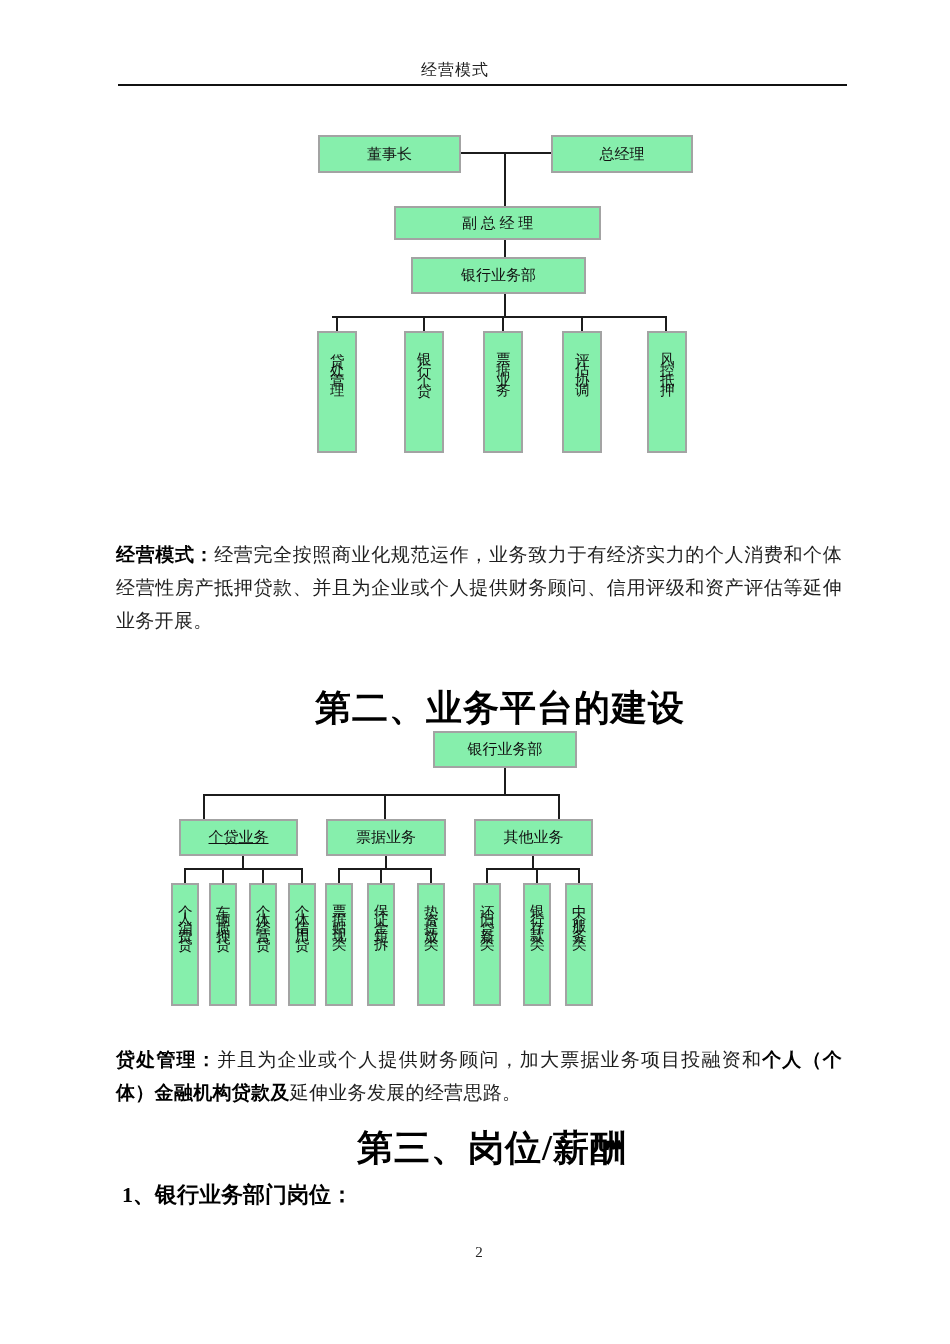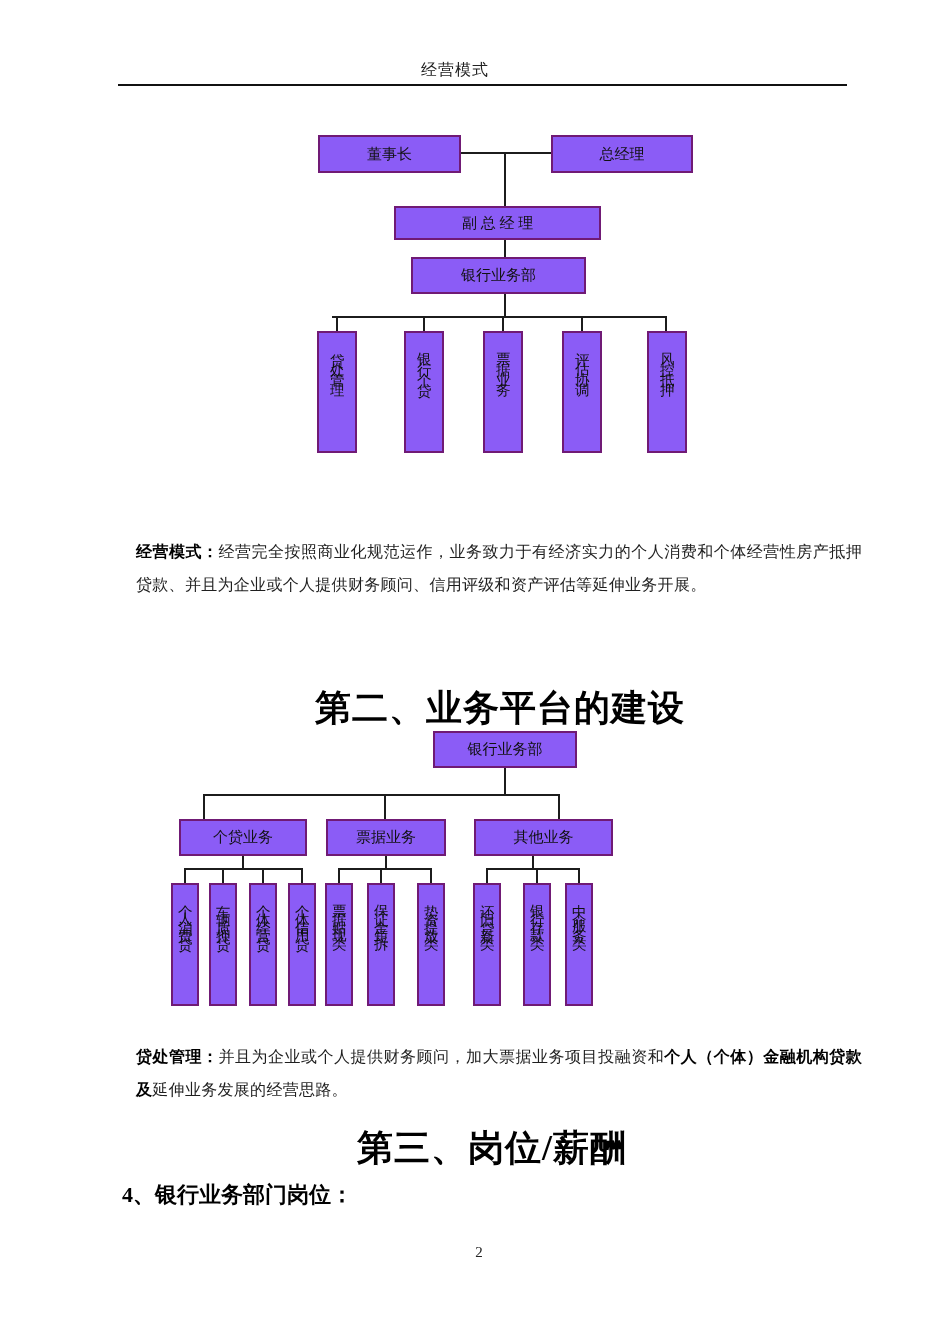--- a/index.html
+++ b/index.html
@@ -2,40 +2,40 @@
 <html><head>
 <meta charset="utf-8">
 <style>
   html,body { margin:0; padding:0; }
   body {
     width:950px; height:1344px; position:relative; background:#ffffff;
     font-family:"Liberation Serif","DejaVu Serif",serif;
     color:#1a1a1a; overflow:hidden;
   }
   .box {
-    position:absolute; border:2px solid #701a75; background:#8b5cf6;
+    position:absolute; border:2px solid #a3a3a3; background:#86efac;
     display:flex; align-items:center; justify-content:center;
     font-size:15px; color:#111; box-sizing:border-box; white-space:nowrap;
   }
   .vbox { align-items:flex-start; justify-content:center; padding-top:8px; }
   .vtext {
     writing-mode:vertical-rl; text-orientation:upright;
     font-size:14.5px; line-height:1;
   }
   .vt4 { letter-spacing:10px; }
   .vt5 { letter-spacing:8px; }
   .hline { position:absolute; height:2px; background:#1c1c1c; }
   .vline { position:absolute; width:2px; background:#1c1c1c; }
   .doc-header {
     position:absolute; top:60px; left:0; width:910px; text-align:center;
     font-size:16px; color:#222; letter-spacing:1px;
   }
   .header-rule { position:absolute; top:84px; left:118px; width:729px; height:2px; background:#111; }
   .para {
-    position:absolute; left:136px; width:726px; font-size:16px;
+    position:absolute; left:116px; width:726px; font-size:19px;
     line-height:33px; color:#1f1f1f; text-align:justify; letter-spacing:0.3px;
   }
   .para b { color:#000; }
   .big-title {
     position:absolute; left:0; font-weight:bold; font-size:36px; color:#000;
     text-align:center; white-space:nowrap; letter-spacing:1px;
   }
   .title-2 { top:684px; width:1000px; }
   .title-3 { top:1124px; width:984px; }
   .sub-heading {
@@ -100,27 +100,27 @@
 
 <div class="box" style="left:433px; top:731px; width:144px; height:37px;">
   <span>银行业务部</span>
 </div>
 <div class="vline" style="left:504px; top:768px; height:26px;"></div>
 <div class="hline" style="left:203px; top:794px; width:357px;"></div>
 <div class="vline" style="left:203px; top:794px; height:25px;"></div>
 <div class="vline" style="left:384px; top:794px; height:25px;"></div>
 <div class="vline" style="left:558px; top:794px; height:25px;"></div>
 
-<div class="box" style="left:179px; top:819px; width:128px; height:37px;">
+<div class="box" style="left:179px; top:819px; width:119px; height:37px;text-decoration:underline;">
   <span>个贷业务</span>
 </div>
 <div class="box" style="left:326px; top:819px; width:120px; height:37px;">
   <span>票据业务</span>
 </div>
-<div class="box" style="left:474px; top:819px; width:139px; height:37px;">
+<div class="box" style="left:474px; top:819px; width:119px; height:37px;">
   <span>其他业务</span>
 </div>
 
 <div class="vline" style="left:242px; top:856px; height:12px;"></div>
 <div class="hline" style="left:184px; top:868px; width:119px;"></div>
 <div class="vline" style="left:184px; top:868px; height:15px;"></div>
 <div class="vline" style="left:222px; top:868px; height:15px;"></div>
 <div class="vline" style="left:262px; top:868px; height:15px;"></div>
 <div class="vline" style="left:301px; top:868px; height:15px;"></div>
 
@@ -163,15 +163,15 @@
 <div class="box vbox" style="left:523px; top:883px; width:28px; height:123px;">
   <span class="vtext vt5">银行存款类</span>
 </div>
 <div class="box vbox" style="left:565px; top:883px; width:28px; height:123px;">
   <span class="vtext vt5">中介服务类</span>
 </div>
 
 <p class="para" style="top:1024px;"><b>贷处管理：</b><span>并且为企业或个人提供财务顾问，加大票据业务项目投融资和</span><b>个人（个体）金融机构贷款及</b><span>延伸业务发展的经营思路。</span></p>
 
 <div class="big-title title-3">第三、岗位/薪酬</div>
-<div class="sub-heading">4、银行业务部门岗位：</div>
+<div class="sub-heading">1、银行业务部门岗位：</div>
 
 <div class="page-number">2</div>
 
 </body></html>

